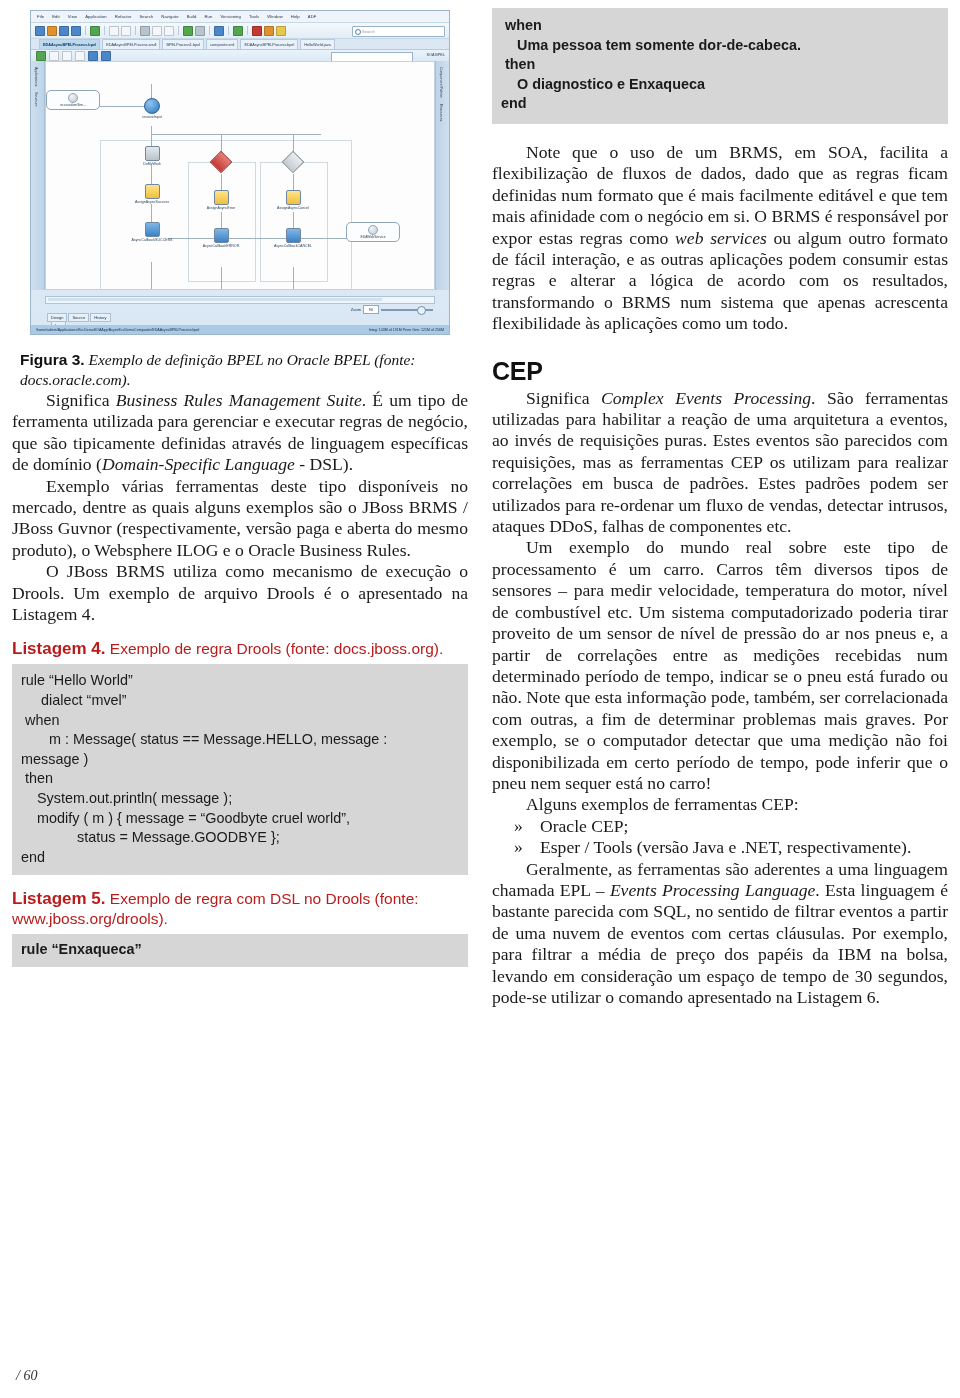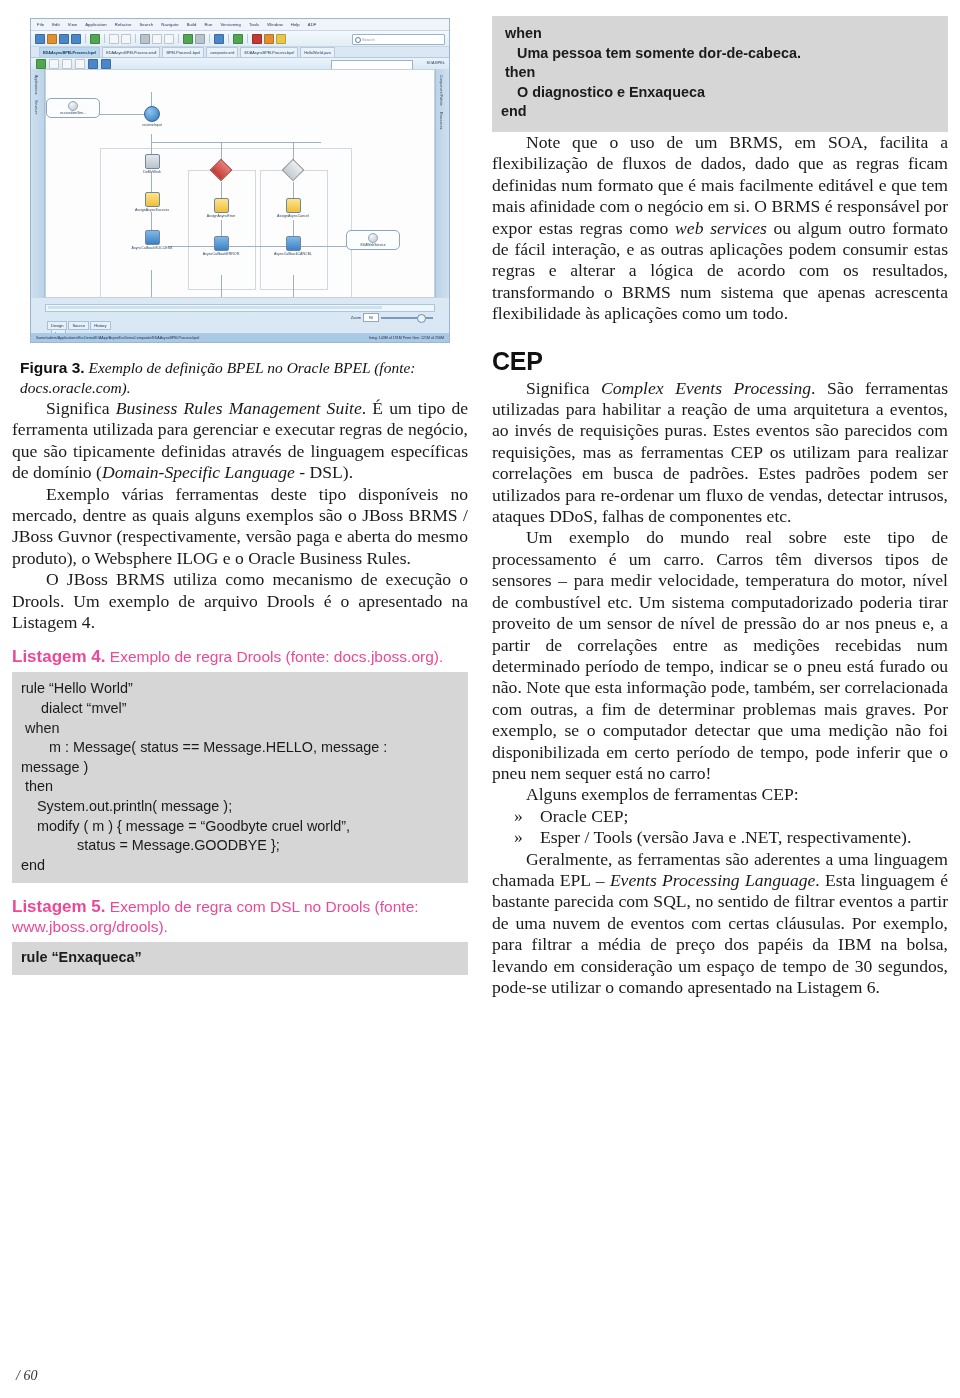--- a/index.html
+++ b/index.html
@@ -4,21 +4,21 @@
 <style>
   html,body{margin:0;padding:0;}
   body{
     width:960px;height:1398px;background:#ffffff;
     font-family:"Liberation Serif",serif;
     color:#1a1a1a;position:relative;overflow:hidden;
   }
   .page{position:relative;width:960px;height:1398px;}
 
   
-  .col{position:absolute;top:16px;width:456px;}
+  .col{position:absolute;top:8px;width:456px;}
   .col-left{left:12px;}
   .col-right{left:492px;}
 
   
   .figure-wrap{position:relative;width:455px;height:332px;margin:2px 0 0 18px;}
   .ide{
     position:absolute;left:0;top:0;width:420px;height:325px;
     background:linear-gradient(#e8f0f8,#d9e7f4);
     border:1px solid #9db6cf;box-sizing:border-box;
     font-family:"Liberation Sans",sans-serif;overflow:hidden;
@@ -101,21 +101,21 @@
   .caption{font-family:"Liberation Serif",serif;font-size:15.5px;line-height:20px;
     margin:8px 0 0 0;color:#111;}
   .caption b{font-family:"Liberation Sans",sans-serif;font-weight:bold;font-style:normal;}
   .caption i{font-style:italic;}
   h2.head{font-family:"Liberation Sans",sans-serif;font-weight:bold;font-size:25px;
     margin:22px 0 2px 0;letter-spacing:-.3px;color:#111;}
   p.body{font-size:17.6px;line-height:21.4px;margin:0;text-align:justify;
     text-indent:34px;hyphens:auto;}
   p.body i{font-style:italic;}
   .listing-title{font-family:"Liberation Sans",sans-serif;font-size:15.5px;line-height:20px;
-    margin:14px 0 5px 0;color:#ec4899;}
+    margin:14px 0 5px 0;color:#b91c1c;}
   .listing-title b{font-weight:bold;font-size:17px;}
   pre.code{font-family:"Liberation Sans",sans-serif;background:#d6d6d6;color:#1b1b1b;
     font-size:14.4px;line-height:19.6px;margin:0;padding:7px 9px 8px 9px;white-space:pre-wrap;
     word-break:break-word;}
   pre.code.tight{padding:6px 9px 7px 9px;font-weight:bold;}
   pre.code.cont{padding:8px 9px 10px 9px;font-weight:bold;}
   ul.bullets{list-style:none;margin:0;padding:0;}
   ul.bullets li{font-size:17.6px;line-height:21.4px;padding-left:48px;position:relative;
     text-align:left;}
   ul.bullets li .bq{position:absolute;left:22px;top:0;}
@@ -344,21 +344,21 @@
   </div>
 
   <div class="col col-right">
 
     <pre class="code cont"> when
     Uma pessoa tem somente dor-de-cabeca.
  then
     O diagnostico e Enxaqueca
 end</pre>
 
-    <p class="body" style="">
+    <p class="body" style="margin-top:18px;">
       <span>Note que o uso de um BRMS, em SOA, facilita a flexibilização de fluxos de dados, dado que as regras ficam definidas num formato que é mais facilmente editável e que tem mais afinidade com o negócio em si. O BRMS é responsável por expor estas regras como </span><i>web services</i><span> ou algum outro formato de fácil interação, e as outras aplicações podem consumir estas regras e alterar a lógica de acordo com os resultados, transformando o BRMS num sistema que apenas acrescenta flexibilidade às aplicações como um todo.</span>
     </p>
 
     <h2 class="head">CEP</h2>
 
     <p class="body">
       <span>Significa </span><i>Complex Events Processing</i><span>. São ferramentas utilizadas para habilitar a reação de uma arquitetura a eventos, ao invés de requisições puras. Estes eventos são parecidos com requisições, mas as ferramentas CEP os utilizam para realizar correlações em busca de padrões. Estes padrões podem ser utilizados para re-ordenar um fluxo de vendas, detectar intrusos, ataques DDoS, falhas de componentes etc.</span>
     </p>
 
     <p class="body">Um exemplo do mundo real sobre este tipo de processamento é um carro. Carros têm diversos tipos de sensores – para medir velocidade, temperatura do motor, nível de combustível etc. Um sistema computadorizado poderia tirar proveito de um sensor de nível de pressão do ar nos pneus e, a partir de correlações entre as medições recebidas num determinado período de tempo, indicar se o pneu está furado ou não. Note que esta informação pode, também, ser correlacionada com outras, a fim de determinar problemas mais graves. Por exemplo, se o computador detectar que uma medição não foi disponibilizada em certo período de tempo, pode inferir que o pneu nem sequer está no carro!</p>

